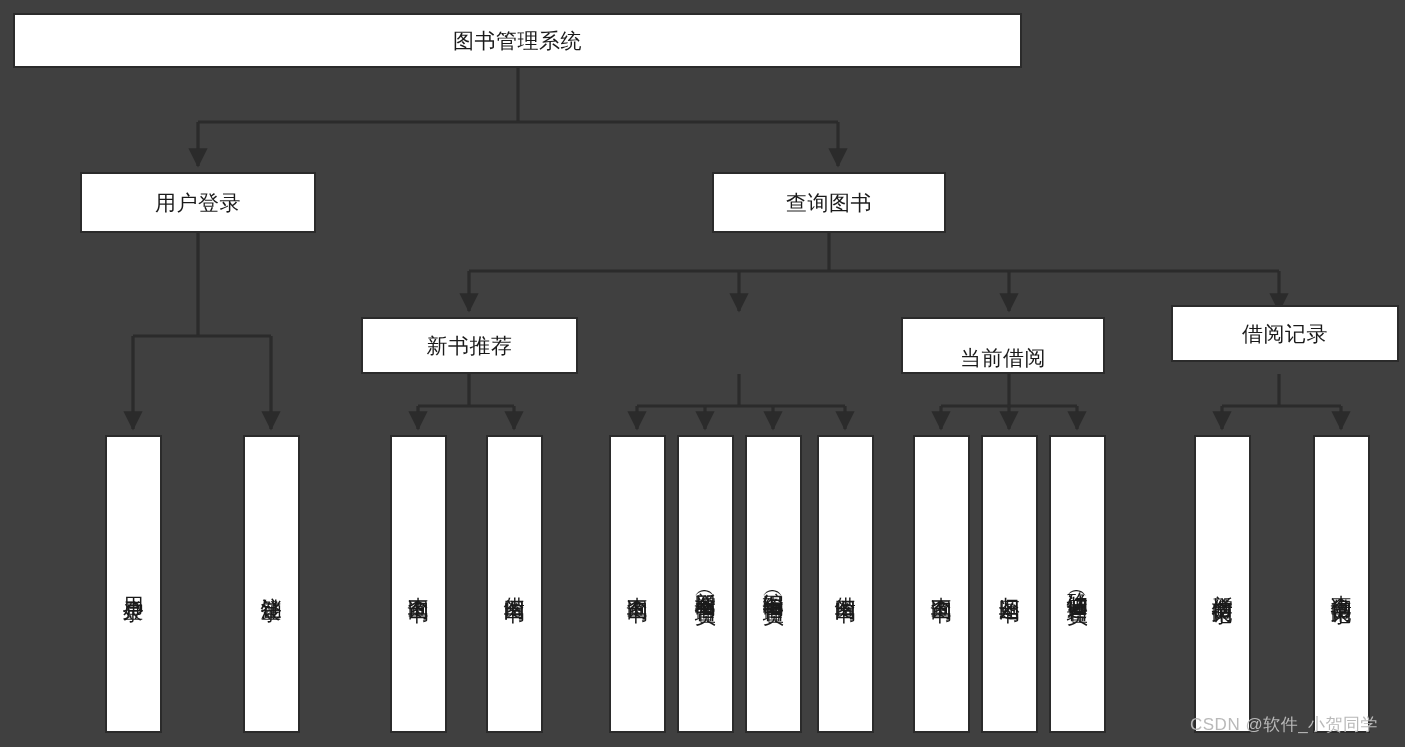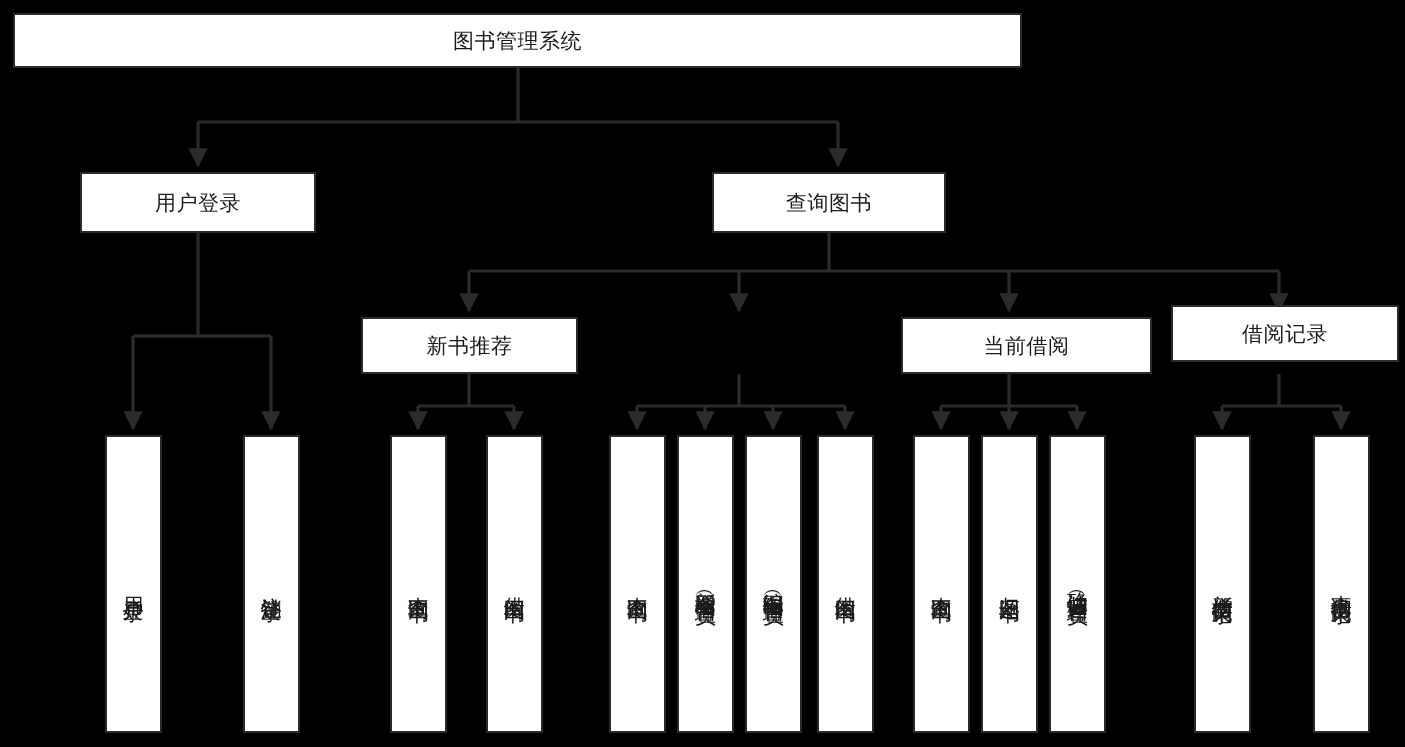--- a/index.html
+++ b/index.html
@@ -7,21 +7,21 @@
     padding: 0;
     background: #ffffff;
   }
   body {
     font-family: "Liberation Sans", "DejaVu Sans", sans-serif;
   }
   #canvas {
     position: relative;
     width: 1405px;
     height: 747px;
-    background: #000000;
+    background: #404040;
     overflow: hidden;
   }
   svg.edges {
     position: absolute;
     left: 0;
     top: 0;
     width: 1405px;
     height: 747px;
     pointer-events: none;
   }
@@ -128,21 +128,21 @@
 
   <div class="node horiz" style="left:712px; top:172px; width:234px; height:61px;">
     <span>查询图书</span>
   </div>
 
   <div class="node horiz" style="left:361px; top:317px; width:217px; height:57px;font-family:Liberation Mono, monospace;">
     <span>新书推荐</span>
   </div>
 
 
-  <div class="node horiz" style="left:901px; top:317px; width:251px; height:57px;">
+  <div class="node horiz" style="left:901px; top:317px; width:204px; height:57px;align-items:flex-end;">
     <span>当前借阅</span>
   </div>
 
   <div class="node horiz" style="left:1171px; top:305px; width:228px; height:57px;">
     <span>借阅记录</span>
   </div>
 
   <div class="node vert" style="left:105px; top:435px; width:57px; height:298px;">
     <span class="vlabel">用户登录</span>
   </div>
@@ -188,14 +188,15 @@
   </div>
 
   <div class="node vert" style="left:1194px; top:435px; width:57px; height:298px;">
     <span class="vlabel">新增借阅记录</span>
   </div>
 
   <div class="node vert" style="left:1313px; top:435px; width:57px; height:298px;">
     <span class="vlabel">查询借阅记录</span>
   </div>
 
+  <div class="watermark" style="left:1190px; top:713px;">CSDN @软件_小贺同学</div>
 
 </div>
 
 </body></html>

